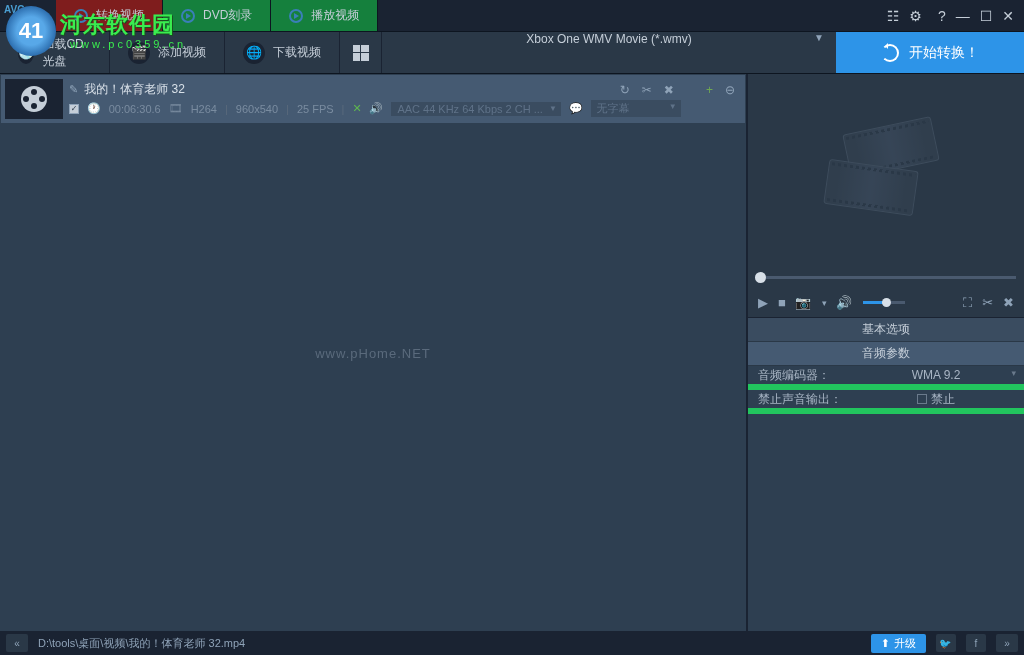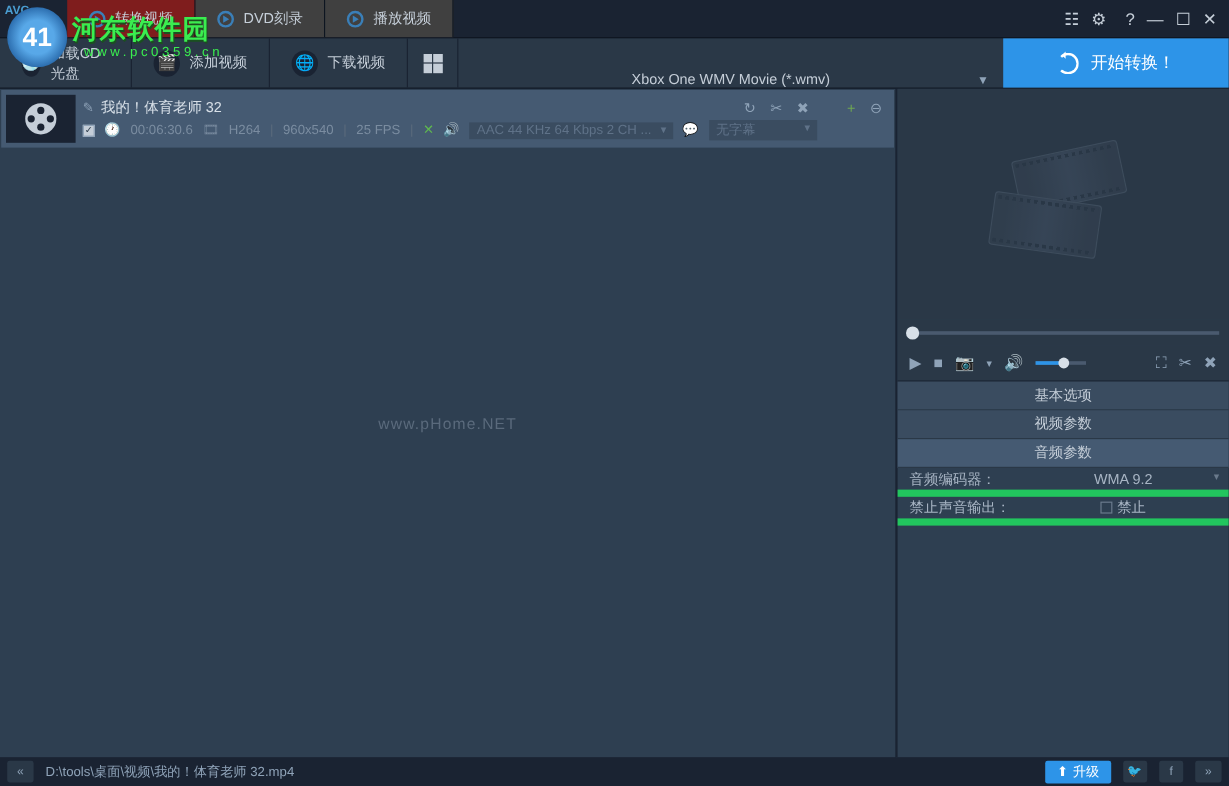--- a/index.html
+++ b/index.html
@@ -1,37 +1,37 @@
 <!DOCTYPE html>
 <html><head>
 <meta charset="utf-8">
 <style>
 * { margin: 0; padding: 0; box-sizing: border-box; font-family: "Microsoft YaHei", Arial, sans-serif; }
 body { width: 1024px; height: 655px; background: #1a2332; color: #c5ced8; font-size: 12px; overflow: hidden; position: relative; }
 
 .title-bar { height: 32px; background: #1a2332; display: flex; align-items: stretch; border-bottom: 1px solid #0d1520; }
 .logo-area { width: 56px; display: flex; align-items: center; justify-content: center; position: relative; }
 .logo-text { position: absolute; top: 4px; left: 4px; color: #4a9dd0; font-size: 10px; font-weight: bold; }
-.tab { display: flex; align-items: center; padding: 0 18px; gap: 8px; cursor: pointer; border-right: 1px solid #0d1520; background: #404040; }
+.tab { display: flex; align-items: center; padding: 0 18px; gap: 8px; cursor: pointer; border-right: 1px solid #0d1520; background: #15803d; }
 .tab.active { background: #7f1d1d; }
 .tab-icon { width: 14px; height: 14px; border: 2px solid #3a7fb8; border-radius: 50%; display: flex; align-items: center; justify-content: center; position: relative; }
 .tab-icon::before { content: ""; width: 0; height: 0; border-left: 5px solid #3a7fb8; border-top: 3px solid transparent; border-bottom: 3px solid transparent; margin-left: 1px; }
 .tab-text { white-space: nowrap; }
 .title-spacer { flex: 1; }
 .window-controls { display: flex; align-items: center; gap: 10px; padding: 0 10px; }
 .wc-btn { cursor: pointer; font-size: 14px; color: #c5ced8; }
 
 .toolbar { height: 42px; background: #2a3847; display: flex; align-items: stretch; border-bottom: 1px solid #0d1520; }
 .tb-btn { display: flex; align-items: center; padding: 0 18px; gap: 8px; cursor: pointer; border-right: 1px solid #1a2332; }
 .tb-icon { width: 22px; height: 22px; border-radius: 50%; background: #1a2332; display: flex; align-items: center; justify-content: center; position: relative; }
 .tb-icon-inner { color: #8fa3b8; font-size: 13px; }
 .windows-btn { width: 42px; display: flex; align-items: center; justify-content: center; border-right: 1px solid #1a2332; cursor: pointer; }
 .windows-logo { width: 16px; height: 16px; display: grid; grid-template-columns: 1fr 1fr; grid-template-rows: 1fr 1fr; gap: 1px; }
 .windows-logo div { background: #c5ced8; }
-.format-select { flex: 1; display: flex; align-items: flex-end; justify-content: center; padding: 0 14px; cursor: pointer; gap: 10px; position: relative; margin-top: 18px; }
+.format-select { flex: 1; display: flex; align-items: flex-start; justify-content: center; padding: 0 14px; cursor: pointer; gap: 10px; position: relative; }
 .format-caret { position: absolute; right: 12px; font-size: 10px; color: #8fa3b8; }
 .convert-btn { width: 188px; background: #2d94e8; display: flex; align-items: center; justify-content: center; gap: 10px; cursor: pointer; color: #fff; font-size: 14px; }
 .refresh-icon { width: 18px; height: 18px; border: 2px solid #fff; border-radius: 50%; border-left-color: transparent; position: relative; }
 .refresh-icon::after { content: ""; position: absolute; top: -3px; left: -1px; border: 3px solid transparent; border-right-color: #fff; }
 
 .main { display: flex; height: 557px; }
 .left-panel { width: 746px; background: #2e3f51; display: flex; flex-direction: column; position: relative; }
 .file-row { height: 48px; background: #455a72; display: flex; padding: 4px; margin: 1px; }
 .thumb { width: 58px; height: 40px; background: #1a2332; display: flex; align-items: center; justify-content: center; }
 .reel-icon { width: 26px; height: 26px; border-radius: 50%; background: #c5ced8; position: relative; }
@@ -226,21 +226,20 @@
           <div class="vol-fill"></div>
           <div class="vol-thumb"></div>
         </div>
       <div class="pc-spacer"></div>
       <span>⛶</span>
       <span>✂</span>
       <span>✖</span>
     </div>
     <div class="accordion">
       <div class="acc-header">基本选项</div>
-      <div class="acc-header">视频参数</div>
       <div class="acc-header active">音频参数</div>
       <div class="param-row">
         <div class="param-label">音频编码器：</div>
         <div class="param-value"><span>WMA 9.2</span><span class="param-caret">▾</span></div>
       </div>
       <div class="param-row">
         <div class="param-label">禁止声音输出：</div>
         <div class="param-value"><span class="param-check"></span><span>禁止</span></div>
       </div>
     </div>

